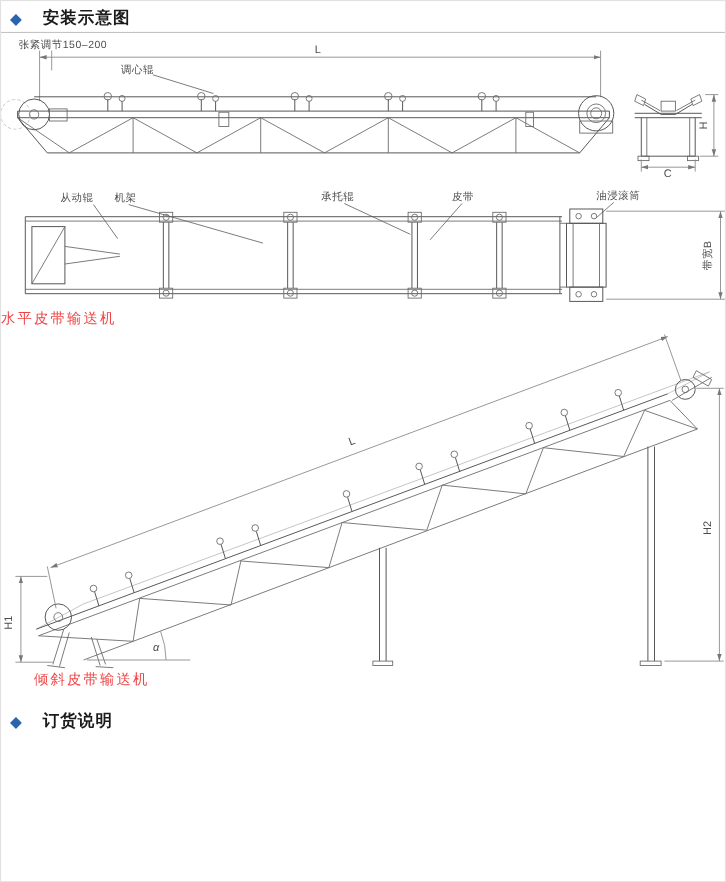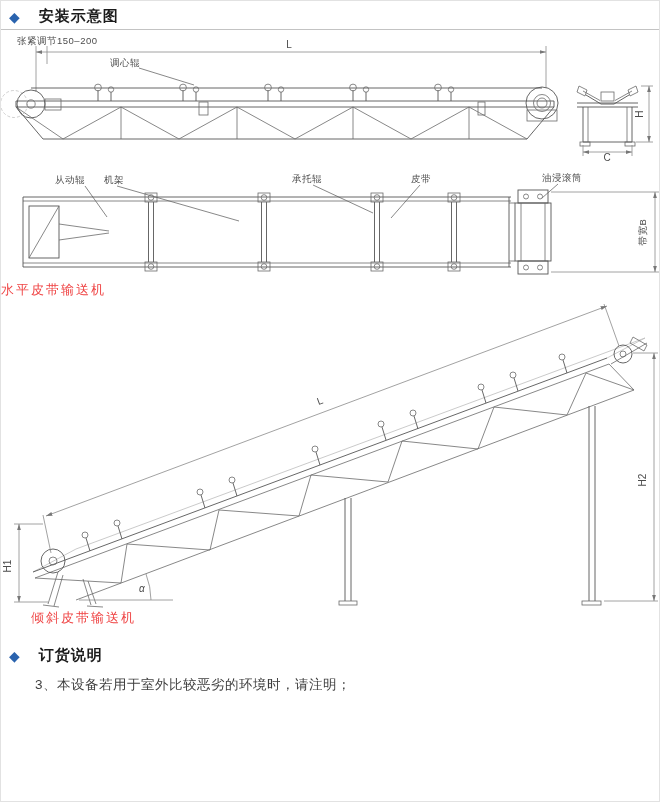--- a/index.html
+++ b/index.html
@@ -366,16 +366,15 @@
   </svg>
 
   <div class="caption cap2">倾斜皮带输送机</div>
 
   <div class="section-head order-head">
     <span class="diamond">◆</span>
     <span class="head-title">订货说明</span>
   </div>
 
   <ul class="notes">
-    <li>3、本设备若用于室外比较恶劣的环境时，请注明；</li>
   </ul>
 
 </div>
 
 </body></html>

